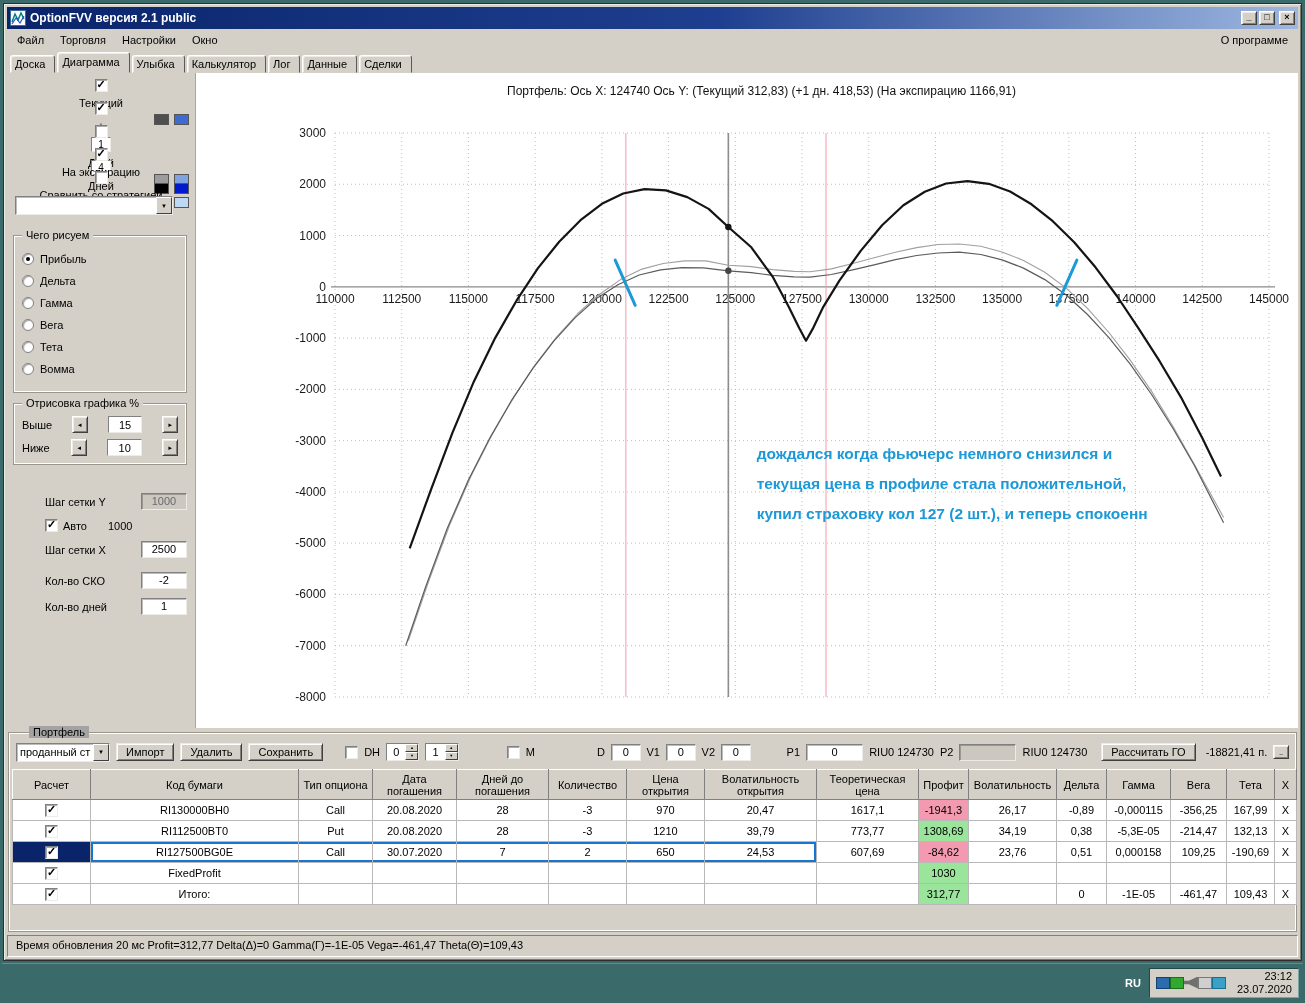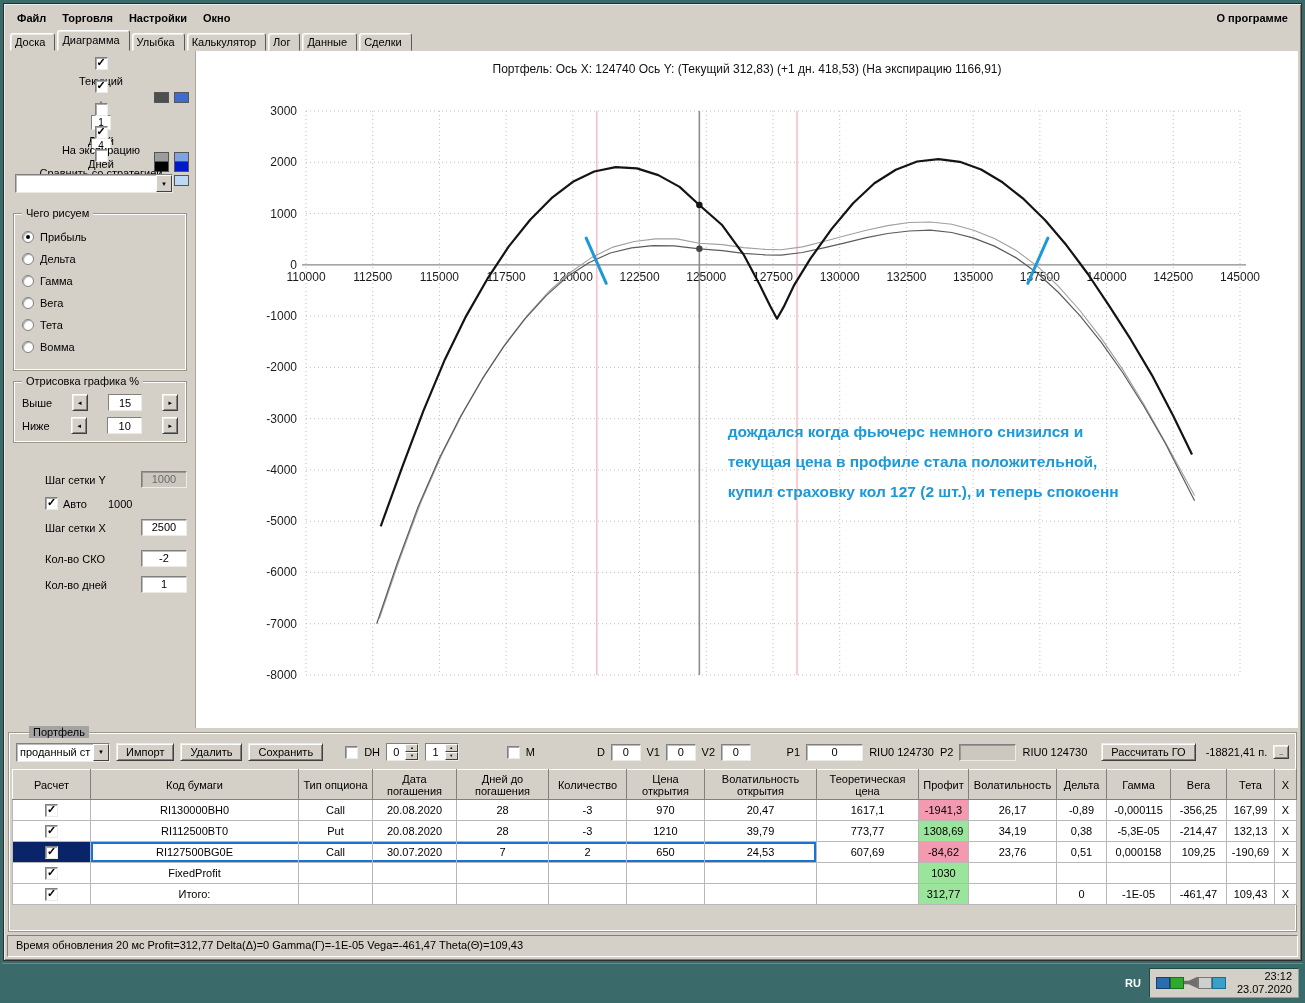--- a/index.html
+++ b/index.html
@@ -16,35 +16,35 @@
   .titlebar { height:22px; flex:0 0 22px; display:flex; align-items:center; gap:4px;
               background:linear-gradient(90deg,#0a246a 0%,#1e3f8f 55%,#9db7e0 100%);
               color:#fff; padding:0 3px; }
   .title-text { font-weight:bold; font-size:12px; flex:1; white-space:nowrap; }
   .title-buttons { display:flex; gap:2px; }
   .tbtn { width:16px; height:14px; background:#d4d0c8; color:#000;
           border:1px solid; border-color:#fff #404040 #404040 #fff;
           box-shadow: inset 1px 1px 0 #ecebe5, inset -1px -1px 0 #808080;
           font-size:9px; line-height:11px; text-align:center; font-weight:bold; cursor:default; }
 
-  .menubar { height:21px; flex:0 0 21px; display:flex; align-items:center; padding:0 2px;font-weight:bold; }
+  .menubar { height:21px; flex:0 0 21px; display:flex; align-items:center; padding:0 2px; }
   .menu-items { display:flex; flex:1; }
   .menu-item { padding:3px 8px; }
   .menu-right { padding:3px 8px; }
 
   .tabstrip { height:23px; flex:0 0 23px; display:flex; align-items:flex-end; padding:3px 3px 0 3px; }
   .tab { height:18px; padding:2px 9px 0 4px; background:#d4d0c8; margin-right:2px;
          border:1px solid; border-color:#fff #5a5a5a #d4d0c8 #fff; border-radius:3px 3px 0 0;
          box-shadow: inset 1px 1px 0 #ecebe5; white-space:nowrap; }
   .tab.active { height:21px; padding-top:3px; position:relative; z-index:2; border-bottom-color:#d4d0c8; }
 
   
   .main { flex:1; display:flex; min-height:0; }
   .sidebar { width:188px; flex:0 0 188px; padding:6px 6px 0 6px; }
-  .chart-panel { flex:1; background:#fff; border-left:1px solid #aaa69e; position:relative; overflow:hidden; }
+  .chart-panel { flex:1; background:#fff; border-left:1px solid #aaa69e; position:relative; overflow:hidden;padding-left:29px; }
   .chart-title { text-align:center; padding-top:11px; height:32px; font-size:12px; color:#111; }
   #chart { display:block; }
 
   
   .cb { display:inline-block; width:13px; height:13px; background:#fff; position:relative; flex:0 0 13px;
         border:1px solid; border-color:#808080 #ecebe5 #ecebe5 #808080;
         box-shadow: inset 1px 1px 0 rgba(64,64,64,.45); }
   .cb.on::after { content:"✓"; position:absolute; left:1px; top:-2px; font-size:11px; font-weight:bold; color:#000; }
   .radio { display:inline-block; width:12px; height:12px; border-radius:50%; background:#fff; position:relative; flex:0 0 12px;
            border:1px solid #808080; box-shadow: inset 1px 1px 1px rgba(0,0,0,.35); }
@@ -121,20 +121,35 @@
   .tray-ic.keyboard-icon { background:#cfcfcf; border:1px solid #777; }
   .tray-ic.network-icon { background:#3aa0c8; border:1px solid #1b6e8e; }
   .clock { text-align:right; line-height:13px; margin-left:8px; }
 </style>
 </head>
 <body>
 
 <div class="desktop">
   <div class="window">
 
+    <div class="titlebar">
+      <span style="width:16px;height:16px;display:inline-block">
+        <svg width="16" height="16" viewBox="0 0 16 16">
+            <rect x="0.5" y="0.5" width="15" height="15" fill="#ffffff" stroke="#3a6b9c"></rect>
+            <polyline points="2,12 5,4 8,10 11,3 14,9" fill="none" stroke="#008080" stroke-width="1.5"></polyline>
+            <polyline points="2,14 6,8 10,13 14,6" fill="none" stroke="#2a52be" stroke-width="1.2"></polyline>
+          </svg>
+      </span>
+      <span class="title-text">OptionFVV версия 2.1 public</span>
+      <span class="title-buttons">
+        <span class="tbtn">_</span>
+        <span class="tbtn">□</span>
+        <span class="tbtn" style="margin-left:2px">×</span>
+      </span>
+    </div>
 
     <div class="menubar">
       <div class="menu-items">
           <span class="menu-item">Файл</span>
           <span class="menu-item">Торговля</span>
           <span class="menu-item">Настройки</span>
           <span class="menu-item">Окно</span>
         </div>
       <span class="menu-right">О программе</span>
     </div>

